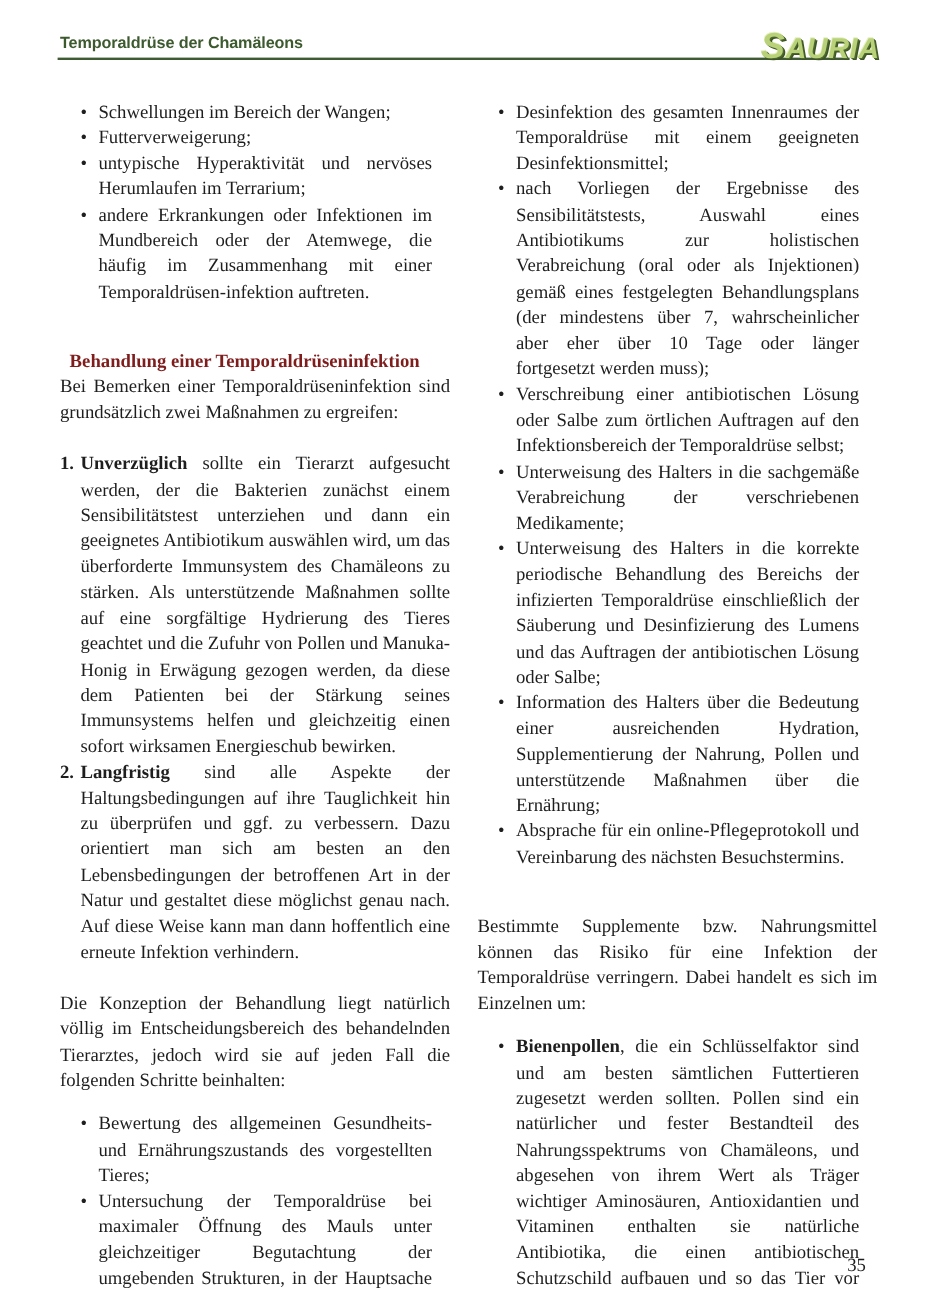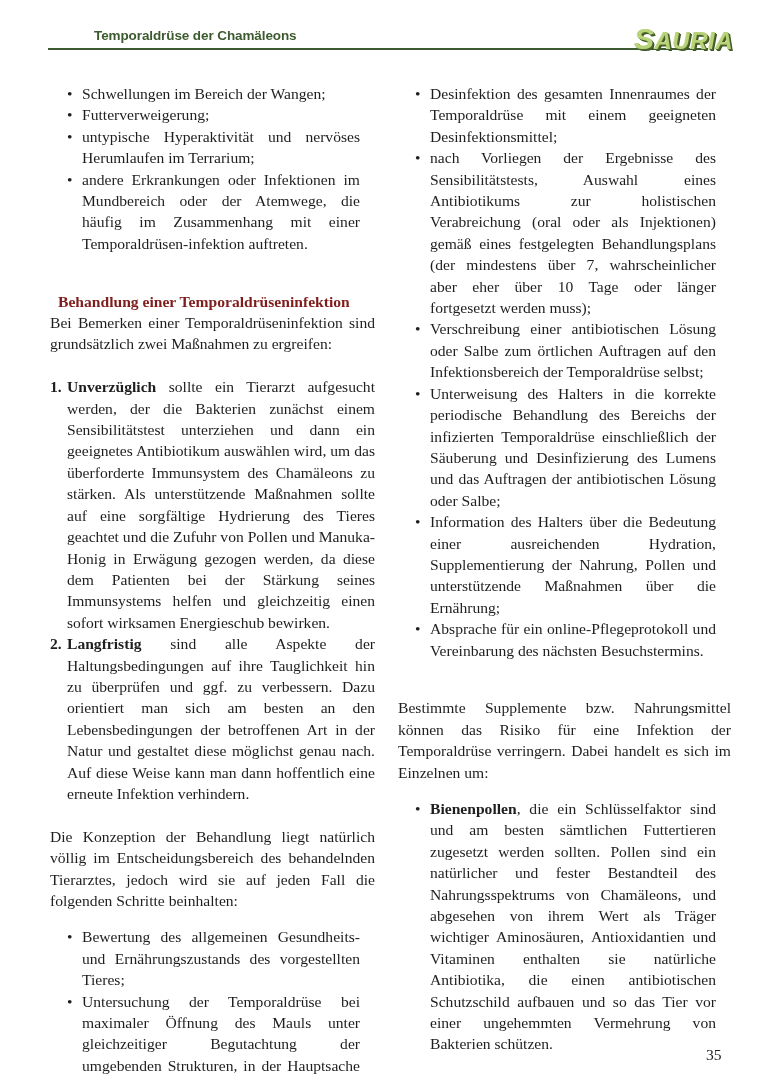--- a/index.html
+++ b/index.html
@@ -1,18 +1,18 @@
 <!DOCTYPE html>
 <html><head>
 <meta charset="utf-8">
 <style>
   html, body { margin: 0; padding: 0; background: #ffffff; }
   body { width: 775px; height: 1080px; position: relative; overflow: hidden; font-family: "Liberation Serif", "DejaVu Serif", serif; color: #1e1e1e; }
   .header { position: absolute; left: 48px; top: 28px; width: 710px; height: 30px; }
-  .running-title { position: absolute; left: 2px; top: 0; font-family: "Liberation Sans", "DejaVu Sans", sans-serif; font-weight: bold; font-size: 13.5px; color: #3d5a2f; letter-spacing: -0.1px; margin-left: 44px; }
+  .running-title { position: absolute; left: 2px; top: 0; font-family: "Liberation Sans", "DejaVu Sans", sans-serif; font-weight: bold; font-size: 13.5px; color: #3d5a2f; letter-spacing: -0.1px; }
   .header-rule { position: absolute; left: 0; top: 20px; width: 660px; height: 2px; background: #3f5b33; }
   .logo { position: absolute; left: 586px; top: -6px; font-family: "Liberation Sans", "DejaVu Sans", sans-serif; font-weight: bold; color: #b9d27a; letter-spacing: 0.5px; text-shadow: 1px 1px 0 #4d6a2e, 2px 2px 0 #3e5424, -0.5px -0.5px 0 #e4f0c2; font-style: italic; }
   .logo .big { font-size: 30px; }
   .logo .rest { font-size: 24px; }
   .col { position: absolute; top: 68px; font-size: 15.6px; line-height: 21.4px; text-align: justify; hyphens: manual; }
   .col-left { left: 50px; width: 325px; }
   .col-right { left: 398px; width: 333px; }
   ul.bul { list-style: none; margin: 15px; padding: 0; }
   ul.bul li { position: relative; padding-left: 17px; }
   ul.bul li::before { content: "•"; position: absolute; left: 2px; top: 0; }
@@ -65,20 +65,21 @@
     <li>gründliches Entfernen des im Lumen der Temporaldrüse gesammelten Inhalts und</li>
     <li>Entnahme einer Probe für eine bakteriologische Analyse mit anschließendem Sensibilitätstest (dazu werden die Bakterien kultiviert, bestimmt</li>
   </ul>
 </div>
 
 <div class="col col-right">
   <ul class="bul">
     <li>Desinfektion des gesamten Innenraumes der Temporaldrüse mit einem geeigneten Desinfektionsmittel;</li>
     <li>nach Vorliegen der Ergebnisse des Sensibilitätstests, Auswahl eines Antibiotikums zur holistischen Verabreichung (oral oder als Injektionen) gemäß eines festgelegten Behandlungsplans (der mindestens über 7, wahrscheinlicher aber eher über 10 Tage oder länger fortgesetzt werden muss);</li>
     <li>Verschreibung einer antibiotischen Lösung oder Salbe zum örtlichen Auftragen auf den Infektionsbereich der Temporaldrüse selbst;</li>
+    <li>Unterweisung des Halters in die sachgemäße Verabreichung der verschriebenen Medikamente;</li>
     <li>Unterweisung des Halters in die korrekte periodische Behandlung des Bereichs der infizierten Temporaldrüse einschließlich der Säuberung und Desinfizierung des Lumens und das Auftragen der antibiotischen Lösung oder Salbe;</li>
     <li>Information des Halters über die Bedeutung einer ausreichenden Hydration, Supplementierung der Nahrung, Pollen und unterstützende Maßnahmen über die Ernährung;</li>
     <li>Absprache für ein online-Pflegeprotokoll und Vereinbarung des nächsten Besuchstermins.</li>
   </ul>
   <div class="gap"></div>
   <p>Bestimmte Supplemente bzw. Nahrungsmittel können das Risiko für eine Infektion der Temporaldrüse verringern. Dabei handelt es sich im Einzelnen um:</p>
   <ul class="bul">
     <li><b>Bienenpollen</b><span>, die ein Schlüsselfaktor sind und am besten sämtlichen Futtertieren zugesetzt werden sollten. Pollen sind ein natürlicher und fester Bestandteil des Nahrungsspektrums von Chamäleons, und abgesehen von ihrem Wert als Träger wichtiger Aminosäuren, Antioxidantien und Vitaminen enthalten sie natürliche Antibiotika, die einen antibiotischen Schutzschild aufbauen und so das Tier vor einer ungehemmten Vermehrung von Bakterien schützen.</span></li>
 
   </ul>

